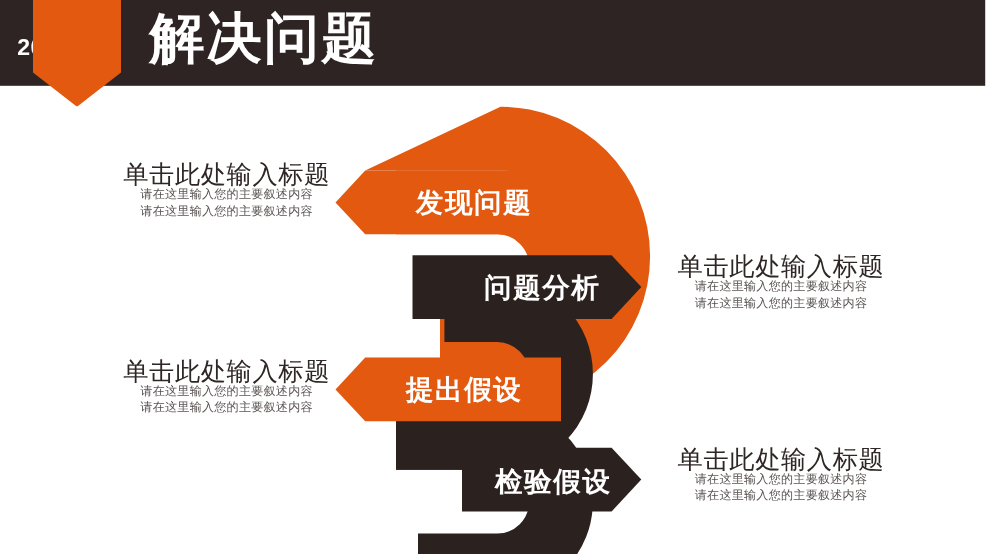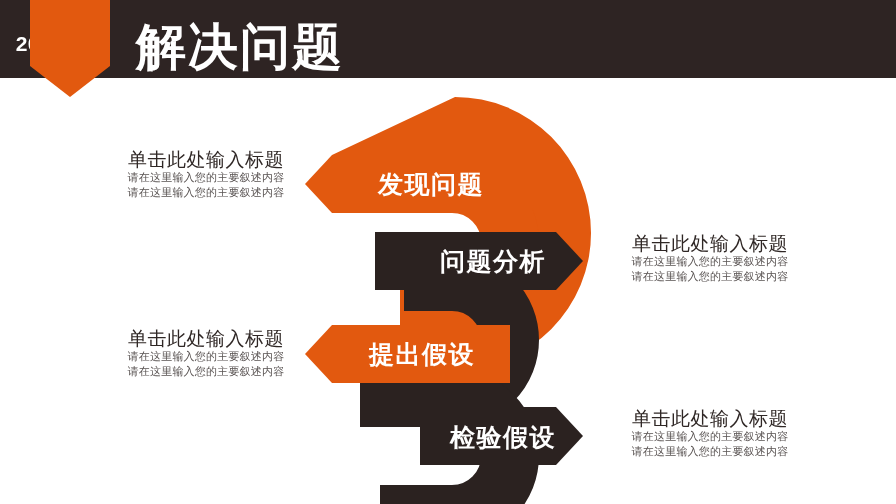--- a/index.html
+++ b/index.html
@@ -46,21 +46,21 @@
     text-align: center;
     color: #ffffff;
     font-size: 21px;
     font-weight: bold;
     letter-spacing: 0.5px;
     font-family: "Liberation Sans", "DejaVu Sans", sans-serif;
   }
   .header-title {
     position: absolute;
     left: 136px;
-    top: 16px;
+    top: 4px;
     color: #ffffff;
     font-size: 50px;
     font-weight: bold;
     letter-spacing: 2px;
     line-height: 62px;
     font-family: Liberation Serif, serif;
     z-index: 2;
   }
 
   
@@ -81,21 +81,21 @@
     fill: #ffffff;
     letter-spacing: 1.5px;
   }
 
   
   .caption {
     position: absolute;
   }
   .caption .cap-title {
     font-family: "DejaVu Sans", "Liberation Sans", sans-serif;
-    font-size: 19px;
+    font-size: 23px;
     color: #2f2725;
     line-height: 24px;
     letter-spacing: 0.5px;
     white-space: nowrap;
   }
   .caption .cap-line {
     font-family: Liberation Mono, monospace;
     font-size: 11px;
     color: #595352;
     line-height: 15px;

